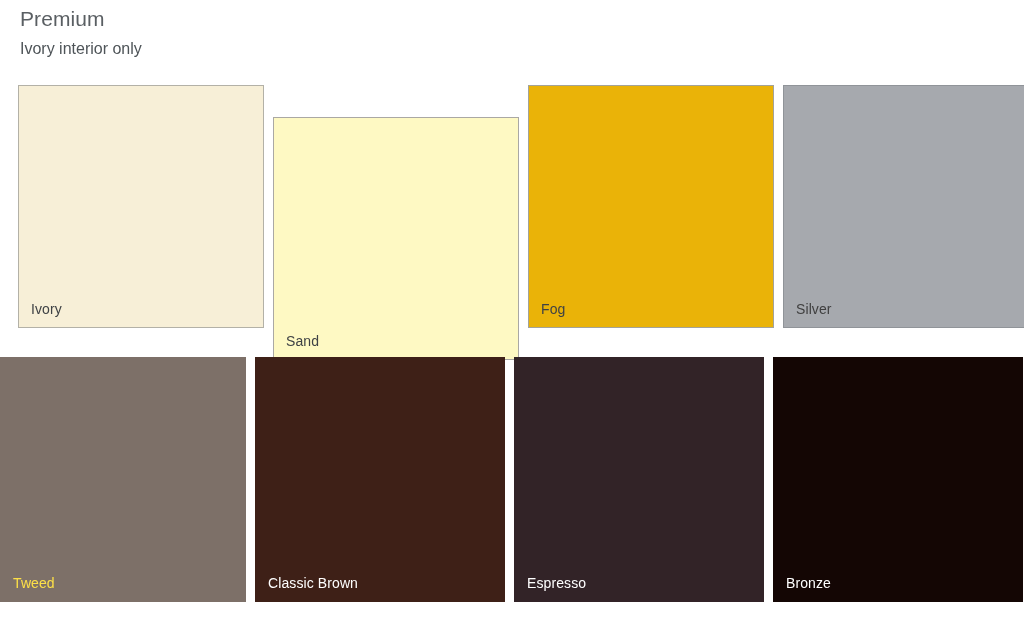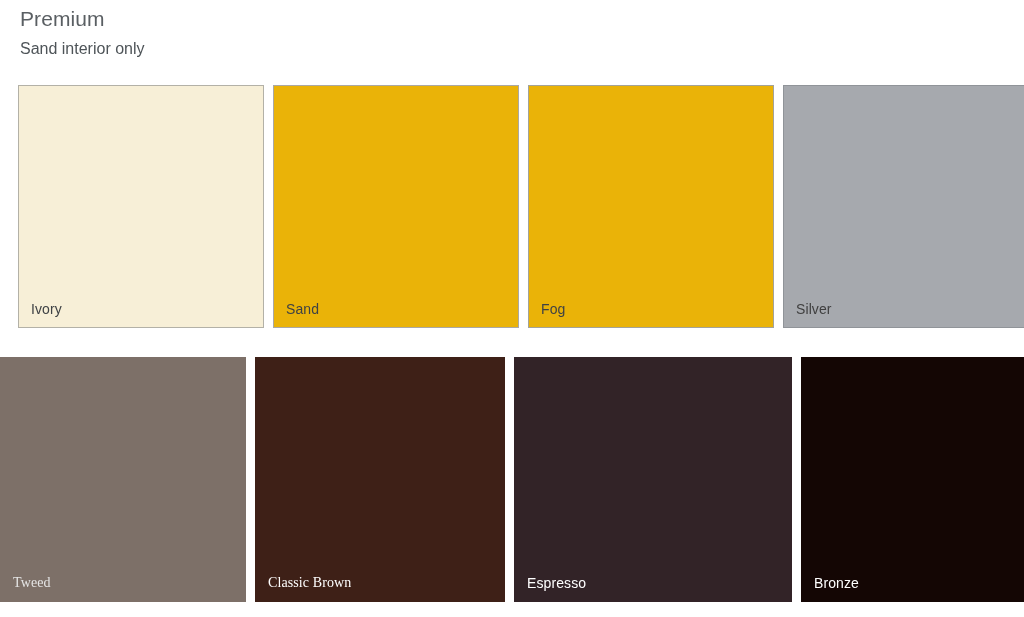--- a/index.html
+++ b/index.html
@@ -68,22 +68,22 @@
     height: 100%;
     overflow: hidden;
   }
   
   .swatch.col-0 { width: 246px; margin-left: 0px;  margin-right: 9px; }
   .swatch.col-1 { width: 246px; margin-right: 9px; }
   .swatch.col-2 { width: 246px; margin-right: 9px; }
   .swatch.col-3 { width: 247px; margin-right: 0px; }
 
   .row-dark .swatch.col-0 { width: 246px; }
-  .row-dark .swatch.col-1 { width: 250px; font-family: Liberation Serif, serif; }
-  .row-dark .swatch.col-2 { width: 278px; }
+  .row-dark .swatch.col-1 { width: 250px; }
+  .row-dark .swatch.col-2 { width: 250px; }
   .row-dark .swatch.col-3 { width: 250px; }
 
   .swatch-label {
     position: absolute;
     left: 12px;
     bottom: 9px;
     font-size: 14px;
     line-height: 18px;
     font-weight: 400;
     letter-spacing: 0.1px;
@@ -92,49 +92,49 @@
   .swatch.light .swatch-label { color: #3f4245; }
   .swatch.dark  .swatch-label { color: #ffffff; }
 </style>
 </head>
 <body style="background: rgb(255, 255, 255);">
 
 <div class="page">
 
   <div class="header">
     <div class="title" style="color: rgb(90, 95, 99);">Premium</div>
-    <div class="subtitle" style="color: rgb(78, 84, 88);">Sand interior only</div>
+    <div class="subtitle" style="color: rgb(78, 84, 88);">Ivory interior only</div>
   </div>
 
   <div class="swatch-grid">
 
     <div class="swatch-row row-light">
 
       <div class="swatch light col-0" style="background: rgb(247, 239, 215); border: 1px solid rgb(179, 177, 167);">
         <span class="swatch-label" style="color: rgb(63, 66, 69);">Ivory</span>
       </div>
 
-      <div class="swatch light col-1" style="background: #eab308; border: 1px solid rgb(170, 168, 164);">
+      <div class="swatch light col-1" style="background: #fef9c3; border: 1px solid rgb(170, 168, 164); margin-top: 32px;">
         <span class="swatch-label" style="color: rgb(63, 66, 69);">Sand</span>
       </div>
 
       <div class="swatch light col-2" style="background: #eab308; border: 1px solid rgb(163, 163, 153);">
         <span class="swatch-label" style="color: rgb(63, 66, 69);">Fog</span>
       </div>
 
       <div class="swatch light col-3" style="background: rgb(166, 169, 174); border: 1px solid rgb(144, 148, 153);">
         <span class="swatch-label" style="color: #404040;">Silver</span>
       </div>
 
     </div>
 
     <div class="swatch-row row-dark">
 
       <div class="swatch dark col-0" style="background: rgb(125, 112, 104); border: 1px solid rgb(125, 112, 104);">
-        <span class="swatch-label" style="color: #e5e5e5; font-family: Liberation Serif, serif;">Tweed</span>
+        <span class="swatch-label" style="color: #fde047;">Tweed</span>
       </div>
 
       <div class="swatch dark col-1" style="background: rgb(62, 32, 23); border: 1px solid rgb(62, 32, 23);">
         <span class="swatch-label" style="color: rgb(255, 255, 255);">Classic Brown</span>
       </div>
 
       <div class="swatch dark col-2" style="background: rgb(50, 35, 39); border: 1px solid rgb(50, 35, 39);">
         <span class="swatch-label" style="color: rgb(255, 255, 255);">Espresso</span>
       </div>
 

